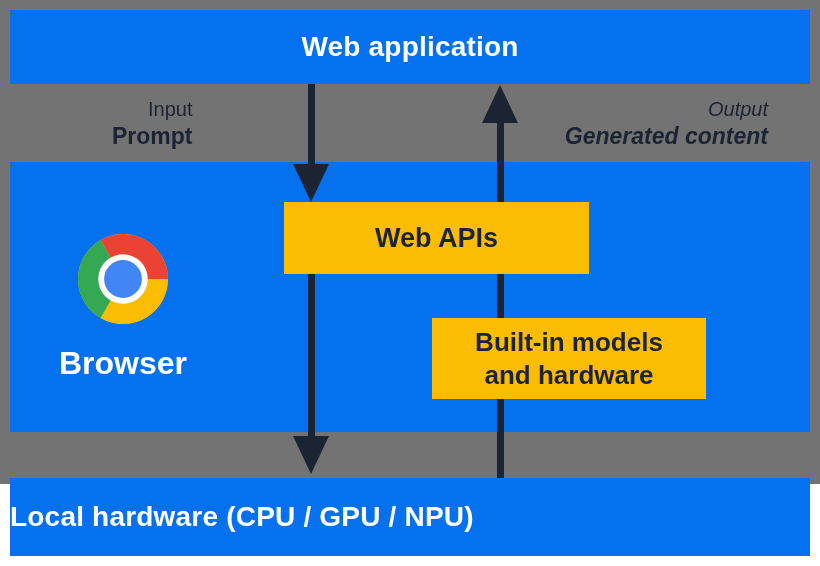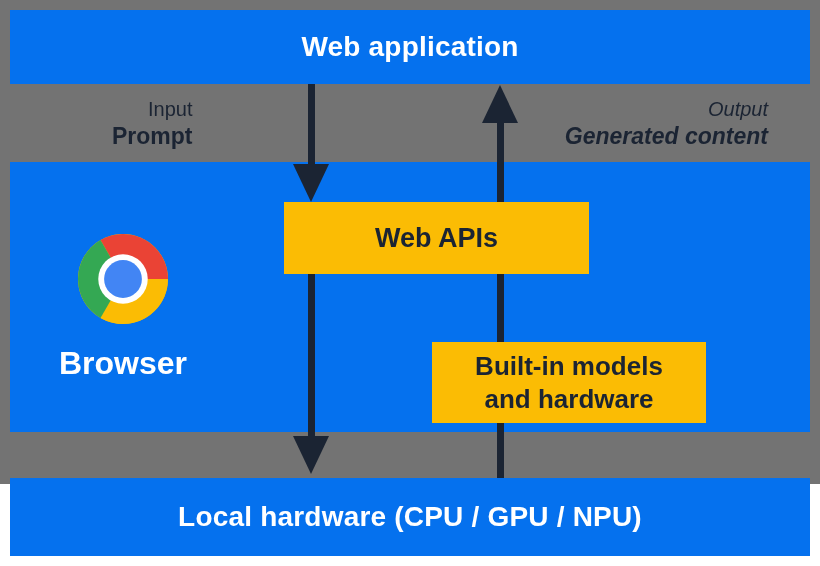--- a/index.html
+++ b/index.html
@@ -16,21 +16,21 @@
   }
   .canvas { position: relative; width: 820px; height: 484px; background: #737373; }
 
   
   .bar, .panel {
     position: absolute; left: 10px; width: 800px;
     background: var(--panel-blue);
   }
   .top-bar    { top: 10px;  height: 74px; z-index: 1; display: flex; align-items: center; justify-content: center; }
   .mid-panel  { top: 162px; height: 270px; z-index: 1; }
-  .bottom-bar { top: 478px; height: 78px; z-index: 1; display: flex; align-items: center; justify-content: center; }
+  .bottom-bar { top: 478px; height: 78px; z-index: 1; display: flex; align-items: center; }
   .bar-label {
     color: var(--text-white); font-weight: bold; font-size: 28px; letter-spacing: 0.2px;
   }
 
   
   .flow-label { position: absolute; top: 96px; display: flex; flex-direction: column; z-index: 4; }
   .flow-label.left  { left: 112px; align-items: flex-end; }
   .flow-label.right { right: 52px; align-items: flex-end; font-style: italic; }
   .flow-small { color: var(--ink-dark); font-size: 20px; font-weight: 400; line-height: 26px; }
   .flow-big   { color: var(--ink-dark); font-size: 23px; font-weight: bold; line-height: 28px; }
@@ -53,21 +53,21 @@
   .down-head-lower { left: 293px; top: 436px; }
   .up-head         { left: 482px; top: 85px;  }
 
   
   .yellow-box {
     position: absolute; background: var(--box-yellow); z-index: 3;
     display: flex; flex-direction: column; align-items: center; justify-content: center;
     color: var(--ink-dark); font-weight: bold; text-align: center;
   }
   .web-apis  { left: 252px; top: 202px; width: 305px; height: 72px; font-size: 27px; margin-left: 32px; }
-  .built-in  { left: 432px; top: 318px; width: 274px; height: 81px; font-size: 26px; line-height: 33px; margin-top: 24px; }
+  .built-in  { left: 432px; top: 318px; width: 274px; height: 81px; font-size: 26px; line-height: 33px; }
 
   
   .chrome-logo { position: absolute; left: 78px; top: 234px; width: 90px; height: 90px; z-index: 3; }
   .browser-label {
     position: absolute; left: 48px; top: 345px; width: 150px; z-index: 3;
     text-align: center; color: var(--text-white); font-size: 32px; font-weight: bold;
   }
 </style>
 </head>
 <body>

